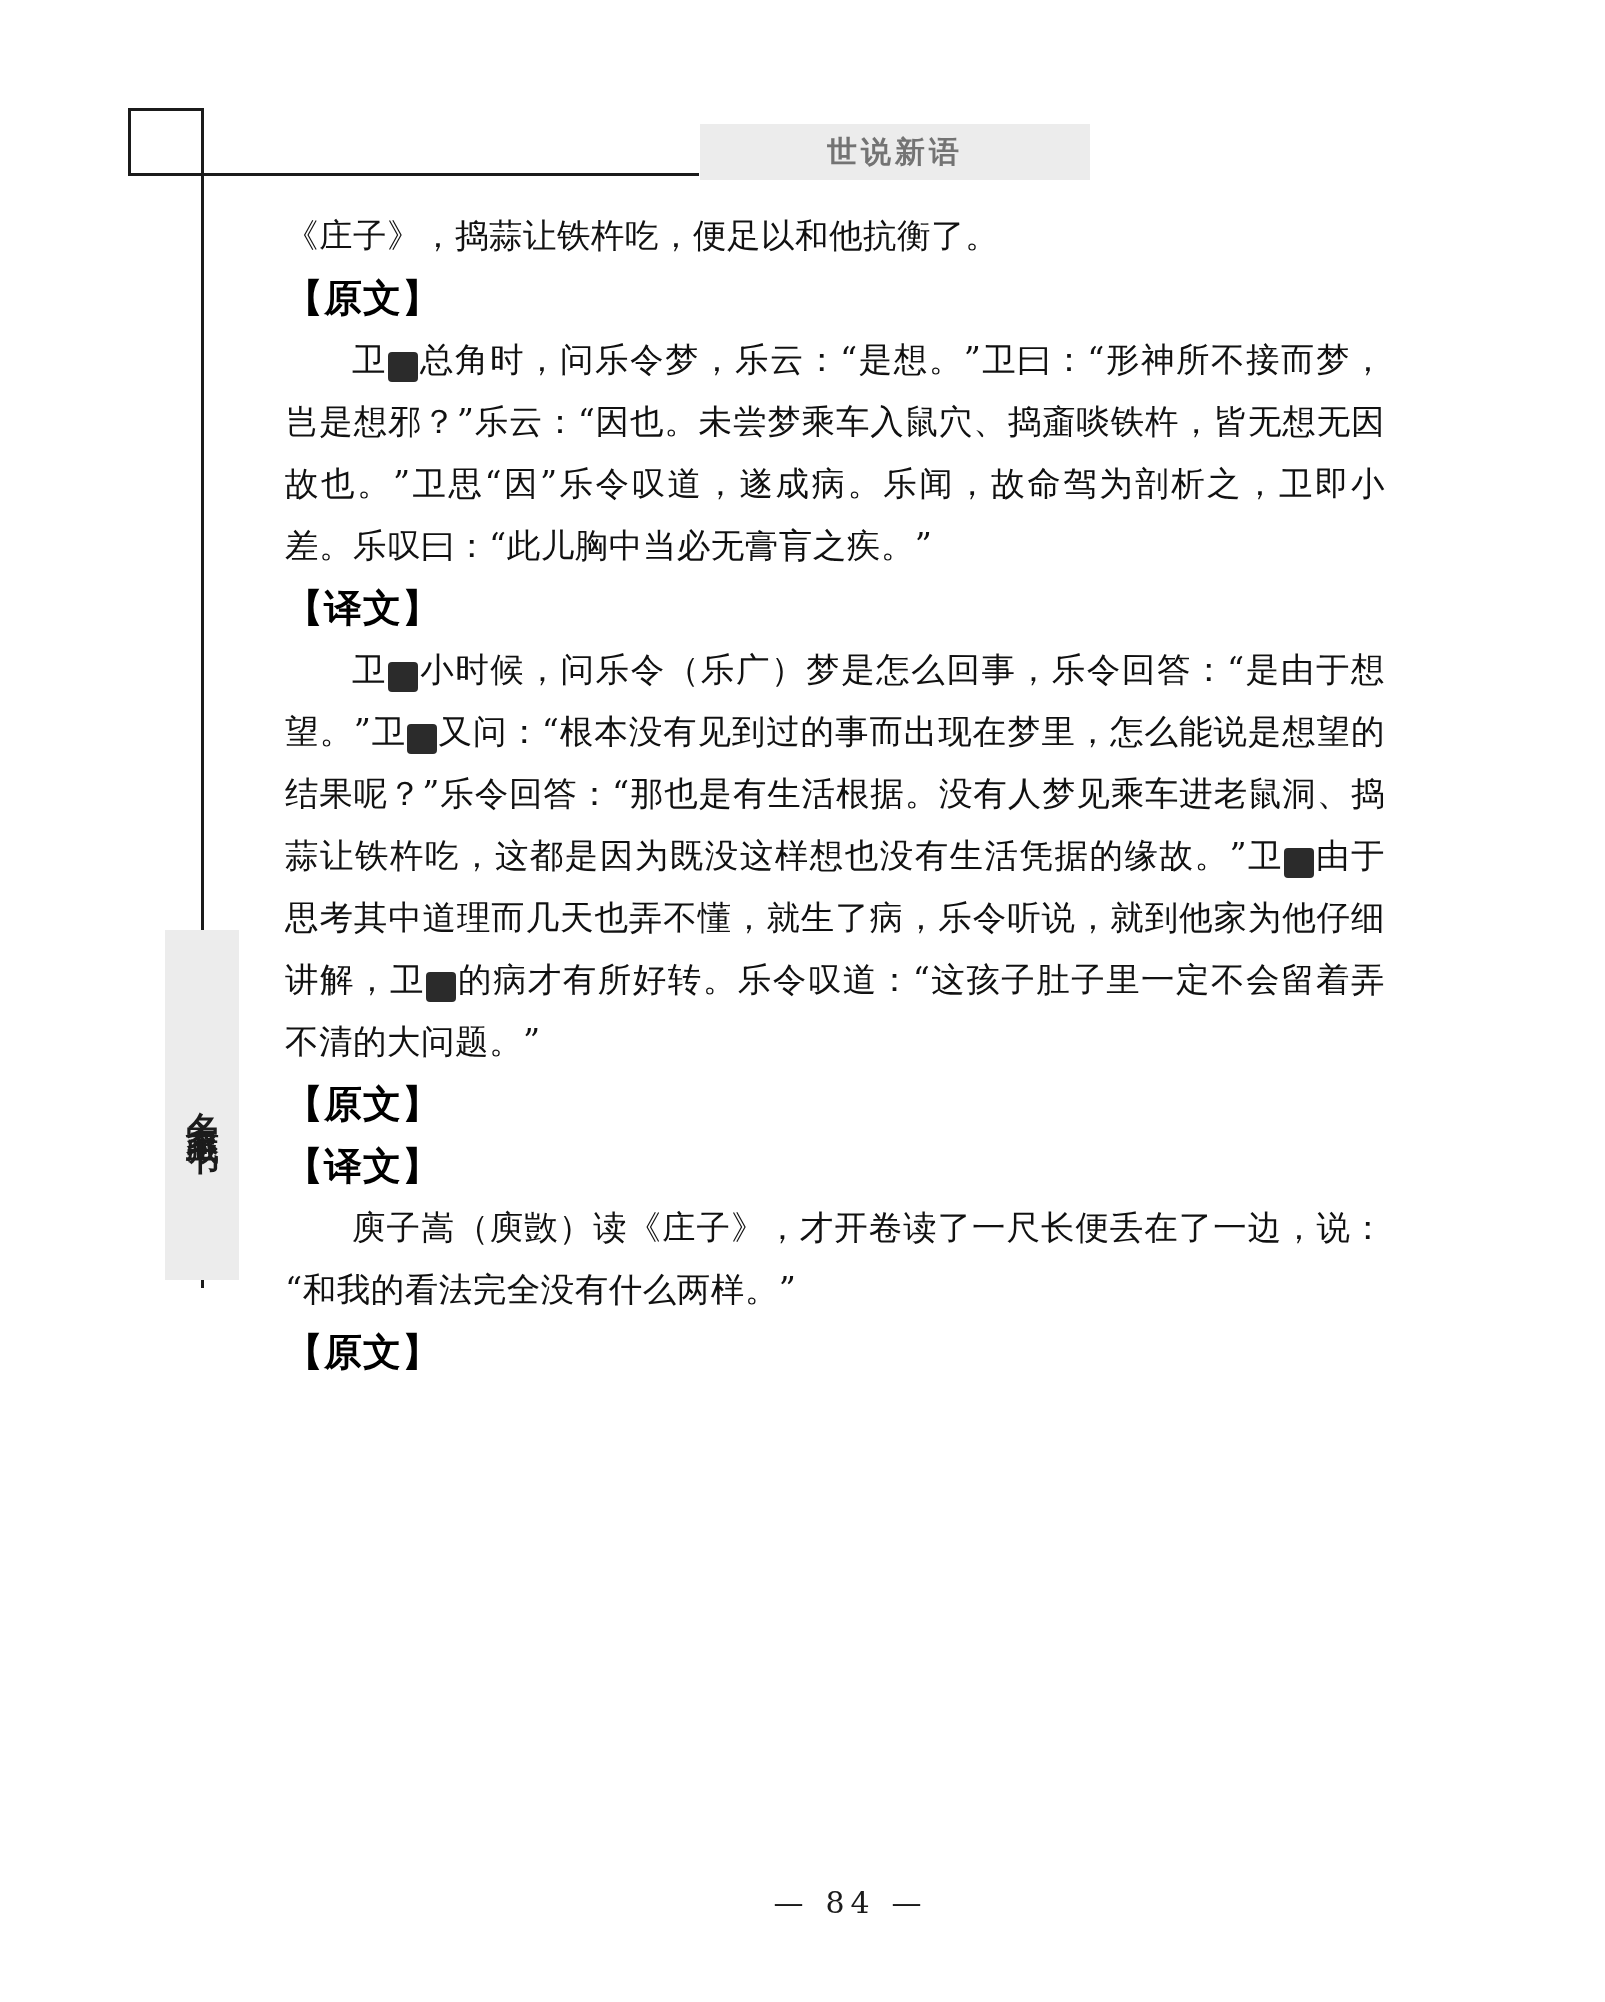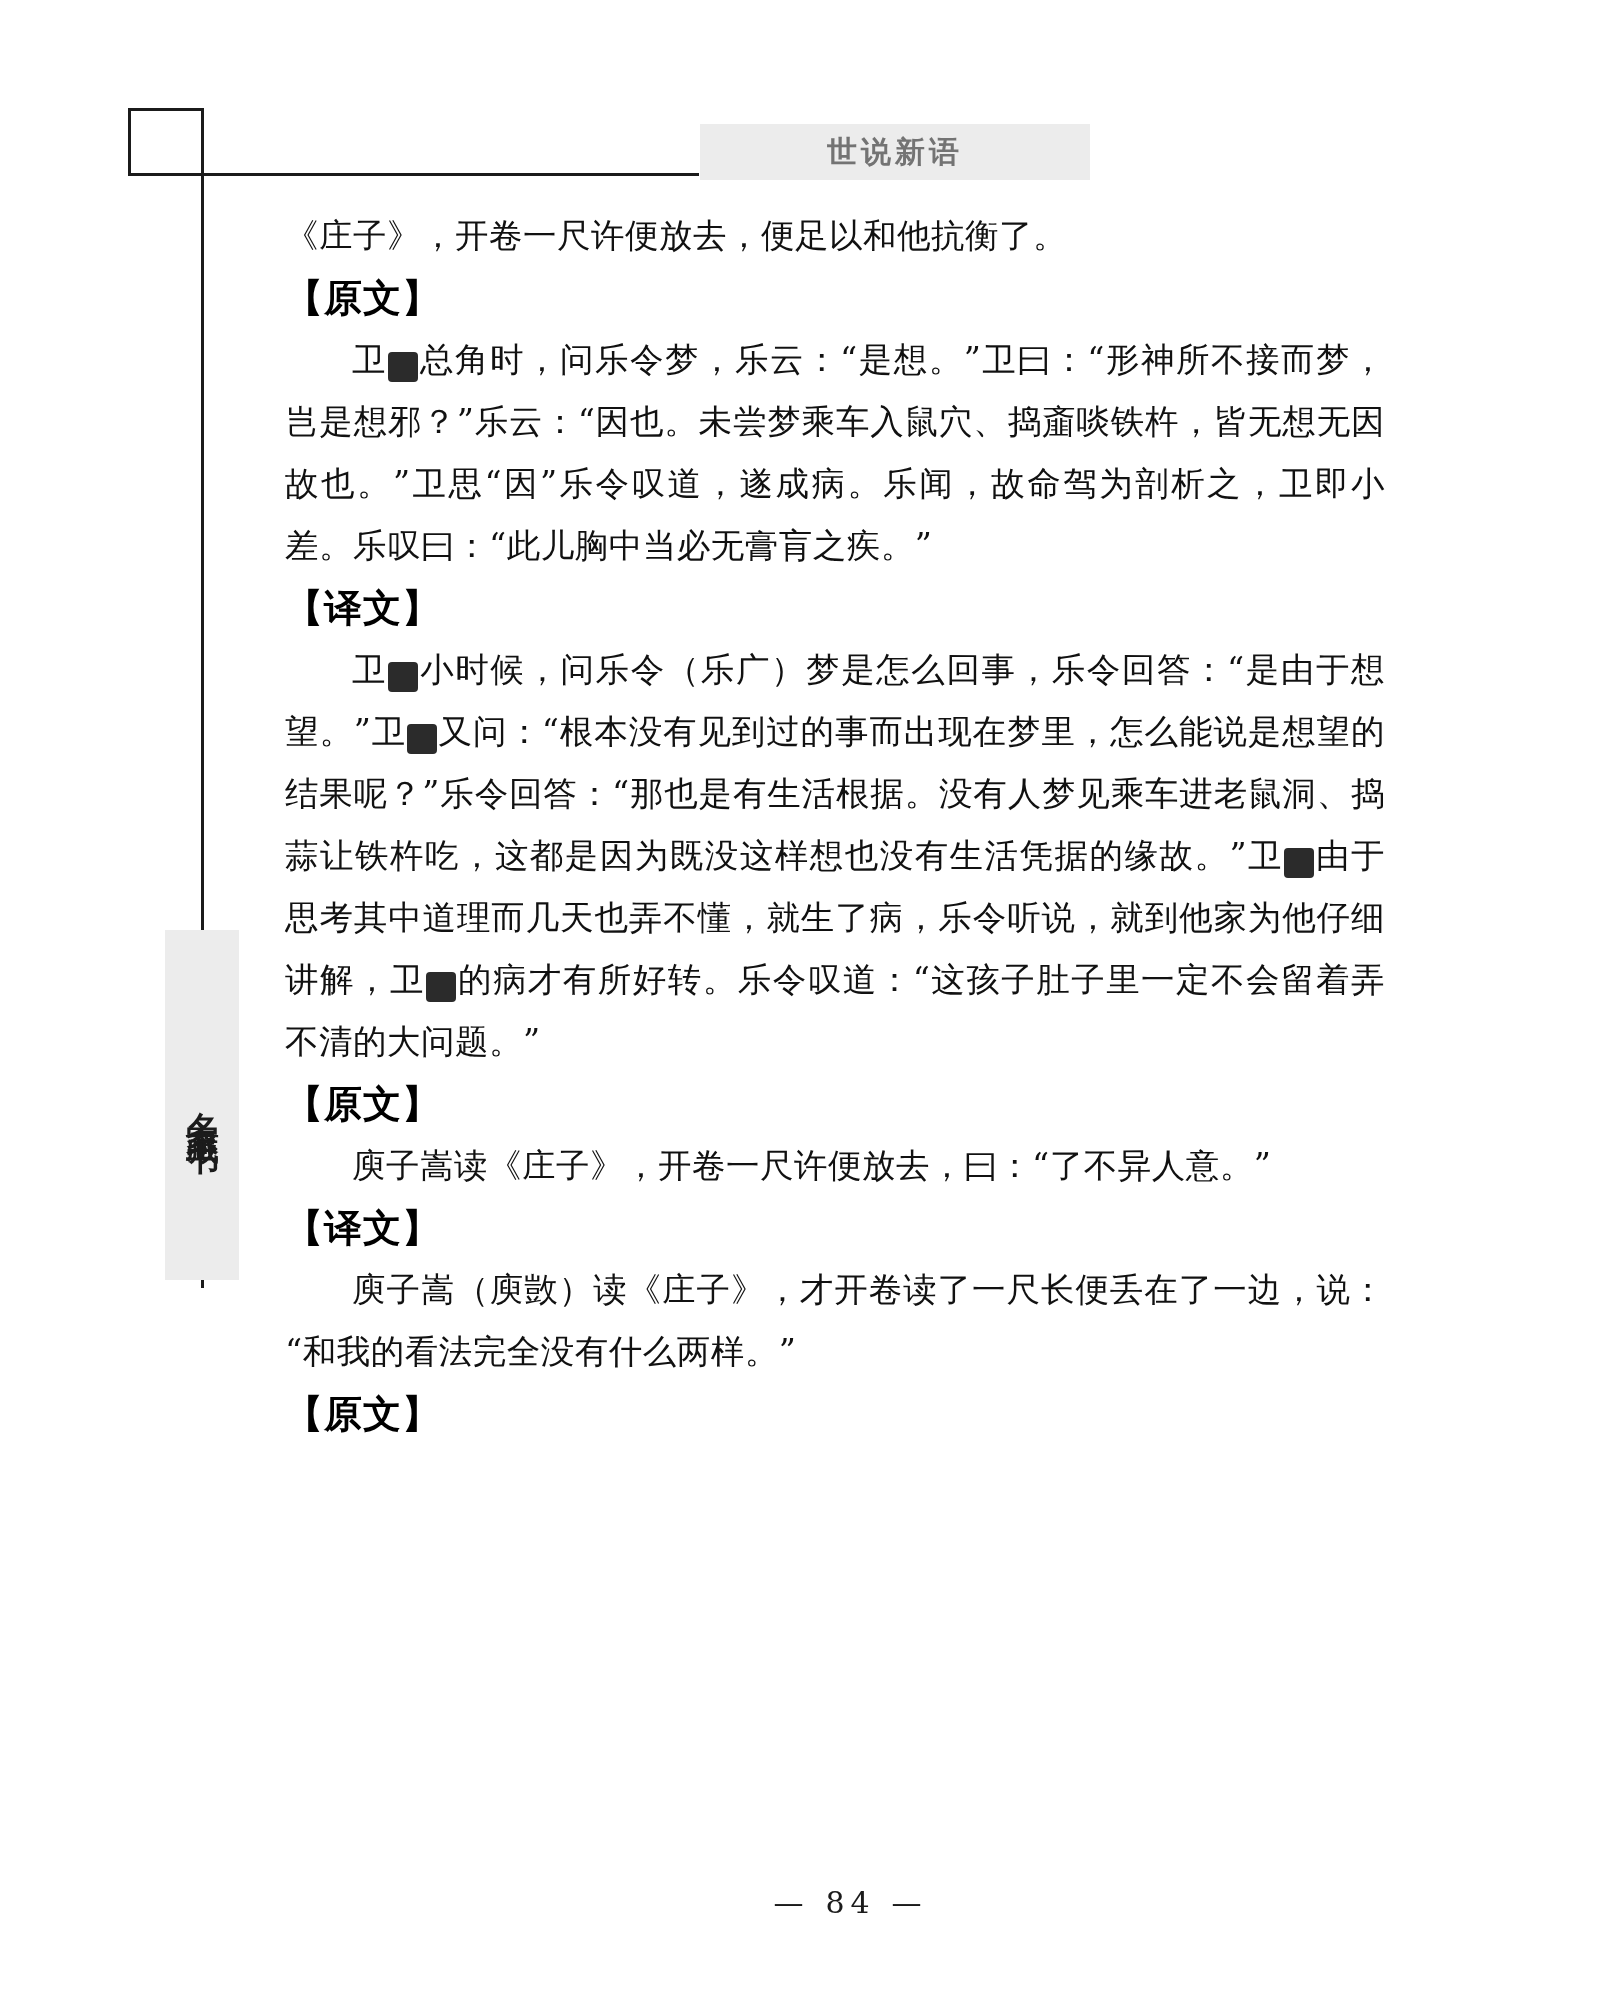--- a/index.html
+++ b/index.html
@@ -180,37 +180,36 @@
   <div class="header-rule"></div>
 
   <div class="header-band"></div>
   <div class="header-title">世说新语</div>
 
   <div class="series-band"></div>
   <div class="series-label">名家藏书</div>
 
   <div class="content">
 
-    <p class="para">《庄子》，开卷一尺许便放去，便足以和他抗衡了。</p>
+    <p class="para">《庄子》，捣蒜让铁杵吃，便足以和他抗衡了。</p>
 
     <p class="section-label">【原文】</p>
 
     <p class="para indent">
       <span>卫</span><span class="glyph-missing">?</span><span>总角时，问乐令梦，乐云：“是想。”卫曰：“形神所不接而梦，岂是想邪？”乐云：“因也。未尝梦乘车入鼠穴、捣齑啖铁杵，皆无想无因故也。”卫思“因”乐令叹道，遂成病。乐闻，故命驾为剖析之，卫即小差。乐叹曰：“此儿胸中当必无膏肓之疾。”</span>
     </p>
 
     <p class="section-label">【译文】</p>
 
     <p class="para indent">
       <span>卫</span><span class="glyph-missing">?</span><span>小时候，问乐令（乐广）梦是怎么回事，乐令回答：“是由于想望。”卫</span><span class="glyph-missing">?</span><span>又问：“根本没有见到过的事而出现在梦里，怎么能说是想望的结果呢？”乐令回答：“那也是有生活根据。没有人梦见乘车进老鼠洞、捣蒜让铁杵吃，这都是因为既没这样想也没有生活凭据的缘故。”卫</span><span class="glyph-missing">?</span><span>由于思考其中道理而几天也弄不懂，就生了病，乐令听说，就到他家为他仔细讲解，卫</span><span class="glyph-missing">?</span><span>的病才有所好转。乐令叹道：“这孩子肚子里一定不会留着弄不清的大问题。”</span>
     </p>
 
     <p class="section-label">【原文】</p>
 
-    <p class="para indent">庾子嵩读《庄子》，开卷一尺许便放去，曰：“了不异人意。”</p>
 
     <p class="section-label">【译文】</p>
 
     <p class="para indent">庾子嵩（庾敳）读《庄子》，才开卷读了一尺长便丢在了一边，说：“和我的看法完全没有什么两样。”</p>
 
     <p class="section-label">【原文】</p>
 
 
   </div>
 

